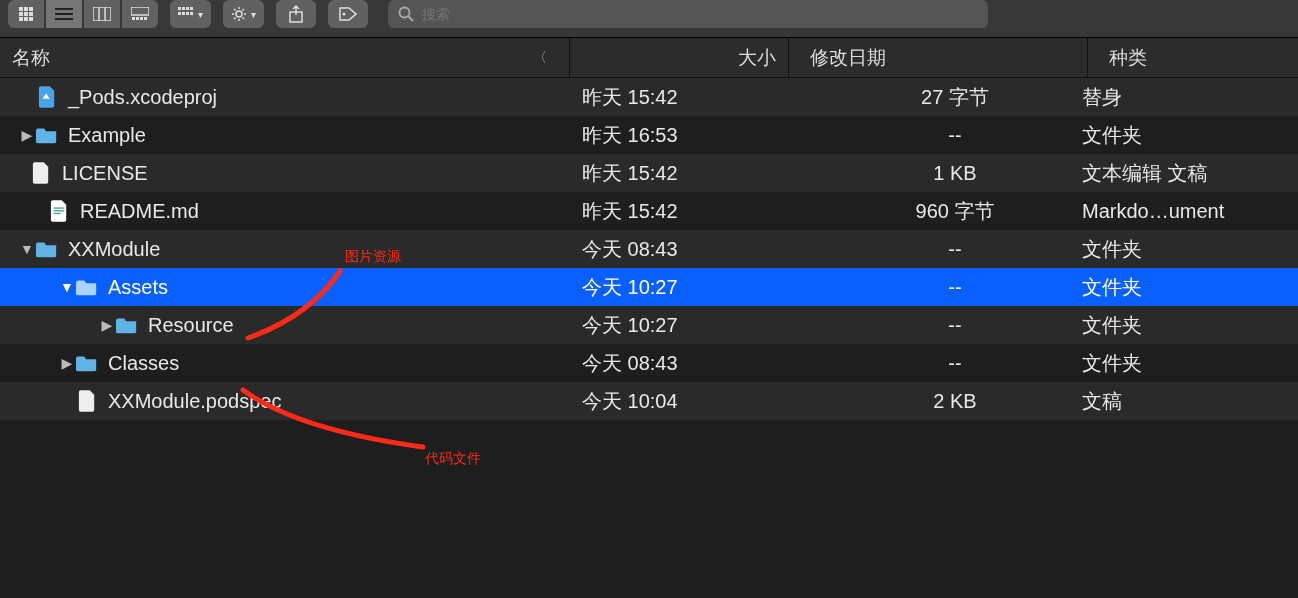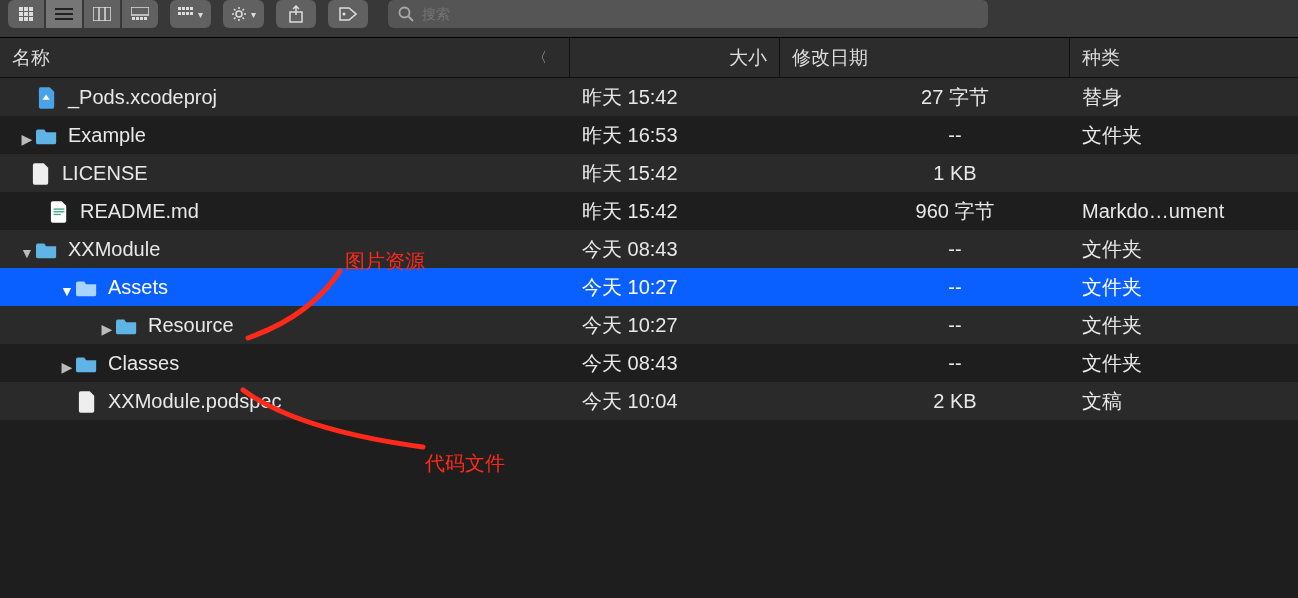--- a/index.html
+++ b/index.html
@@ -68,20 +68,21 @@
     position: relative;
     height: calc(100% - 38px);
   }
   .header-row {
     display: flex;
     height: 40px;
     background: #2c2c2c;
     border-bottom: 1px solid #111;
     font-size: 19px;
     color: #ddd;
+    gap: 9px;
   }
   .header-row .col {
     display: flex;
     align-items: center;
     padding: 0 12px;
     border-right: 1px solid #111;
   }
   .col-name { width: 570px; display:flex; justify-content: space-between;}
   .col-date { width: 290px; }
   .col-size { width: 210px; justify-content:flex-end; }
@@ -89,21 +90,21 @@
   .sort-ind { color:#aaa; font-size:14px; margin-right:10px;}
   .rows { }
   .row {
     display: flex;
     height: 38px;
     align-items: center;
     font-size: 20px;
   }
   .row.alt { background: #2a2a2a; }
   .row.sel { background: #0a60ff; color:#fff;}
-  .row .cname { width: 570px; display:flex; align-items:flex-end; padding-left: 12px;}
+  .row .cname { width: 570px; display:flex; align-items:center; padding-left: 12px;}
   .row .cdate { width: 290px; padding-left: 12px;}
   .row .csize { width: 210px; text-align:center; padding-right: 20px;}
   .row .ckind { flex:1; padding-left:12px; }
   .disclosure {
     width: 18px;
     display:inline-flex;
     justify-content:center;
     color:#bbb;
     font-size:14px;
   }
@@ -111,21 +112,21 @@
   .icon {
     width:22px; height:22px; display:inline-flex; align-items:center; justify-content:center;
     margin-right: 10px;
     flex-shrink:0;
   }
   .icon.folder svg { width:22px; height:22px;}
   .icon.file svg { width:18px; height:22px;}
   .annotation {
     position:absolute;
     color:#ff2a1a;
-    font-size:20px;
+    font-size:14px;
     pointer-events:none;
   }
   svg.arrow { position:absolute; pointer-events:none;}
 </style>
 </head>
 <body>
 
 <div class="toolbar">
   <div class="tb-group">
     <div class="tb-btn narrow left">
@@ -251,20 +252,21 @@
       <span class="disclosure"></span>
       <span class="icon file">
             <svg viewBox="0 0 20 24">
               <path d="M3 0h10l5 5v17a2 2 0 0 1-2 2H3a2 2 0 0 1-2-2V2a2 2 0 0 1 2-2z" fill="#eee"></path>
             </svg>
           </span>
       <span>LICENSE</span>
     </div>
     <div class="cdate">昨天 15:42</div>
     <div class="csize">1 KB</div>
+    <div class="ckind">文本编辑 文稿</div>
       </div>
       <div class="row">
     <div class="cname" style="padding-left:30px">
       <span class="disclosure"></span>
       <span class="icon file">
             <svg viewBox="0 0 20 24">
               <path d="M3 0h10l5 5v17a2 2 0 0 1-2 2H3a2 2 0 0 1-2-2V2a2 2 0 0 1 2-2z" fill="#fff"></path>
               <rect x="4" y="8" width="12" height="1.5" fill="#4a8"></rect>
               <rect x="4" y="11" width="12" height="1.5" fill="#4a8"></rect>
               <rect x="4" y="14" width="8" height="1.5" fill="#4a8"></rect>

